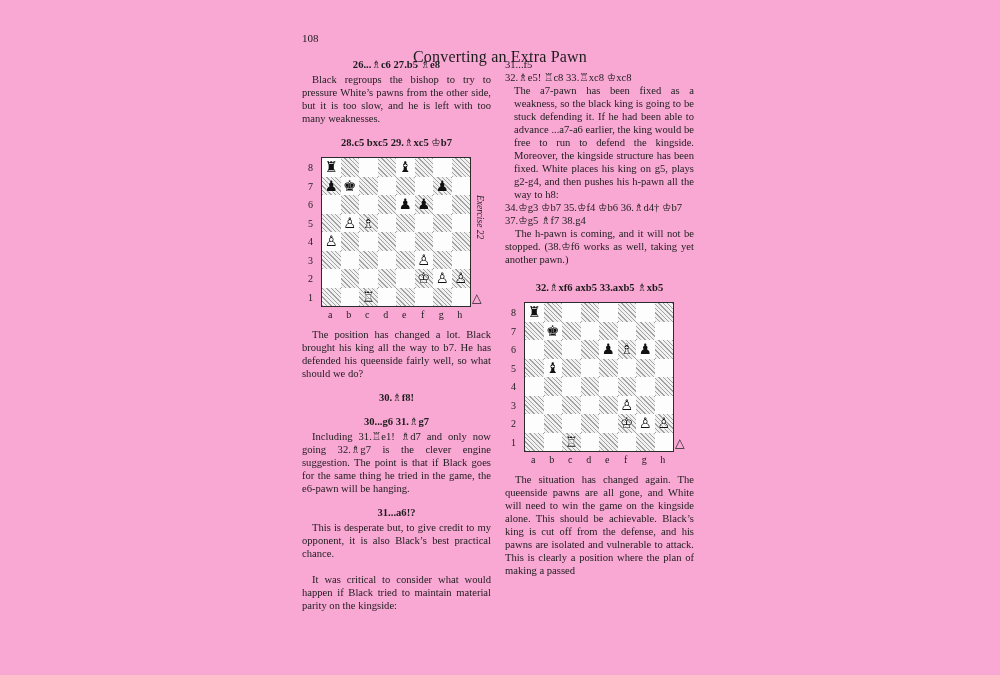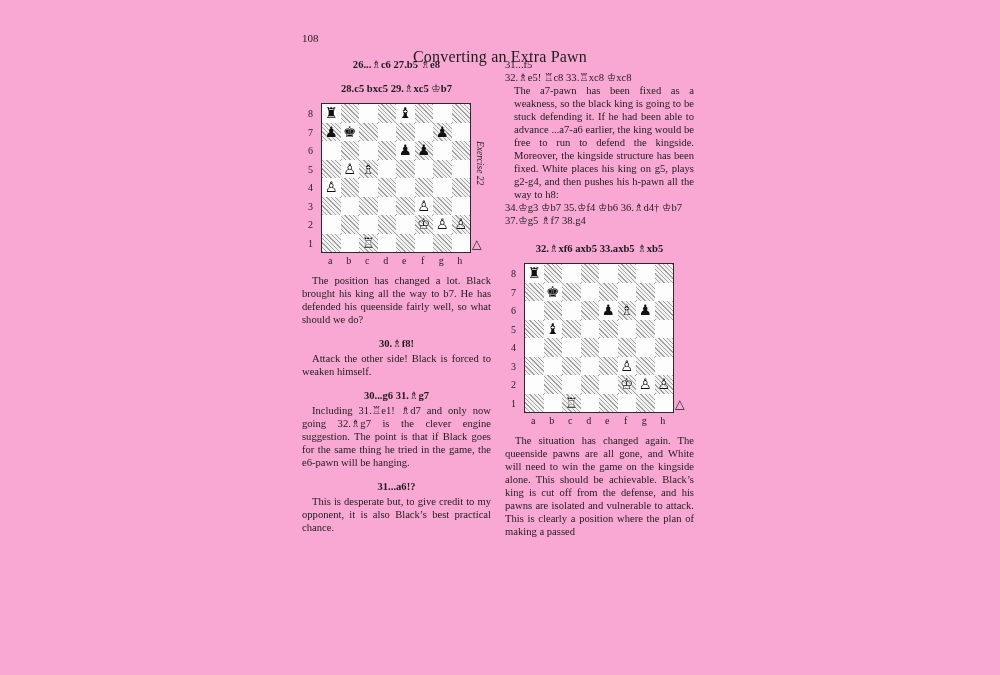--- a/index.html
+++ b/index.html
@@ -49,20 +49,21 @@
   }
 </style>
 </head>
 <body>
 
 <div class="page">
   <span class="page-number">108</span>
   <span class="page-title">Converting an Extra Pawn</span>
   <div class="column left" id="left-col">
       <div class="blk heading">26...♗c6 27.b5 ♗e8</div>
+      <div class="blk para">Black regroups the bishop to try to pressure White’s pawns from the other side, but it is too slow, and he is left with too many weaknesses.</div>
       <div class="blk heading">28.c5 bxc5 29.♗xc5 ♔b7</div>
       <div class="diagram">
         <div class="board-row">
           <div class="ranks">
             <span>8</span>
             <span>7</span>
             <span>6</span>
             <span>5</span>
             <span>4</span>
             <span>3</span>
@@ -144,31 +145,32 @@
           <span>e</span>
           <span>f</span>
           <span>g</span>
           <span>h</span>
         </div>
         <div class="side-label">Exercise 22</div>
         <div class="to-move">△</div>
       </div>
       <div class="blk para">The position has changed a lot. Black brought his king all the way to b7. He has defended his queenside fairly well, so what should we do?</div>
       <div class="blk heading">30.♗f8!</div>
-      <div class="blk para">Attack the other side! Black is forced to weaken himself.</div>
       <div class="blk heading">30...g6 31.♗g7</div>
       <div class="blk para">Including 31.♖e1! ♗d7 and only now going 32.♗g7 is the clever engine suggestion. The point is that if Black goes for the same thing he tried in the game, the e6-pawn will be hanging.</div>
       <div class="blk heading">31...a6!?</div>
       <div class="blk para">This is desperate but, to give credit to my opponent, it is also Black’s best practical chance.</div>
+      <div class="blk para gap">It was critical to consider what would happen if Black tried to maintain material parity on the kingside:</div>
     </div>
   <div class="column right" id="right-col">
       <div class="blk moves">31...f5</div>
       <div class="blk moves">32.♗e5! ♖c8 33.♖xc8 ♔xc8</div>
       <div class="blk block">The a7-pawn has been fixed as a weakness, so the black king is going to be stuck defending it. If he had been able to advance ...a7-a6 earlier, the king would be free to run to defend the kingside. Moreover, the kingside structure has been fixed. White places his king on g5, plays g2-g4, and then pushes his h-pawn all the way to h8:</div>
       <div class="blk moves">34.♔g3 ♔b7 35.♔f4 ♔b6 36.♗d4† ♔b7 37.♔g5 ♗f7 38.g4</div>
+      <div class="blk para">The h-pawn is coming, and it will not be stopped. (38.♔f6 works as well, taking yet another pawn.)</div>
       <div class="blk heading gap">32.♗xf6 axb5 33.axb5 ♗xb5</div>
       <div class="diagram">
         <div class="board-row">
           <div class="ranks">
             <span>8</span>
             <span>7</span>
             <span>6</span>
             <span>5</span>
             <span>4</span>
             <span>3</span>

